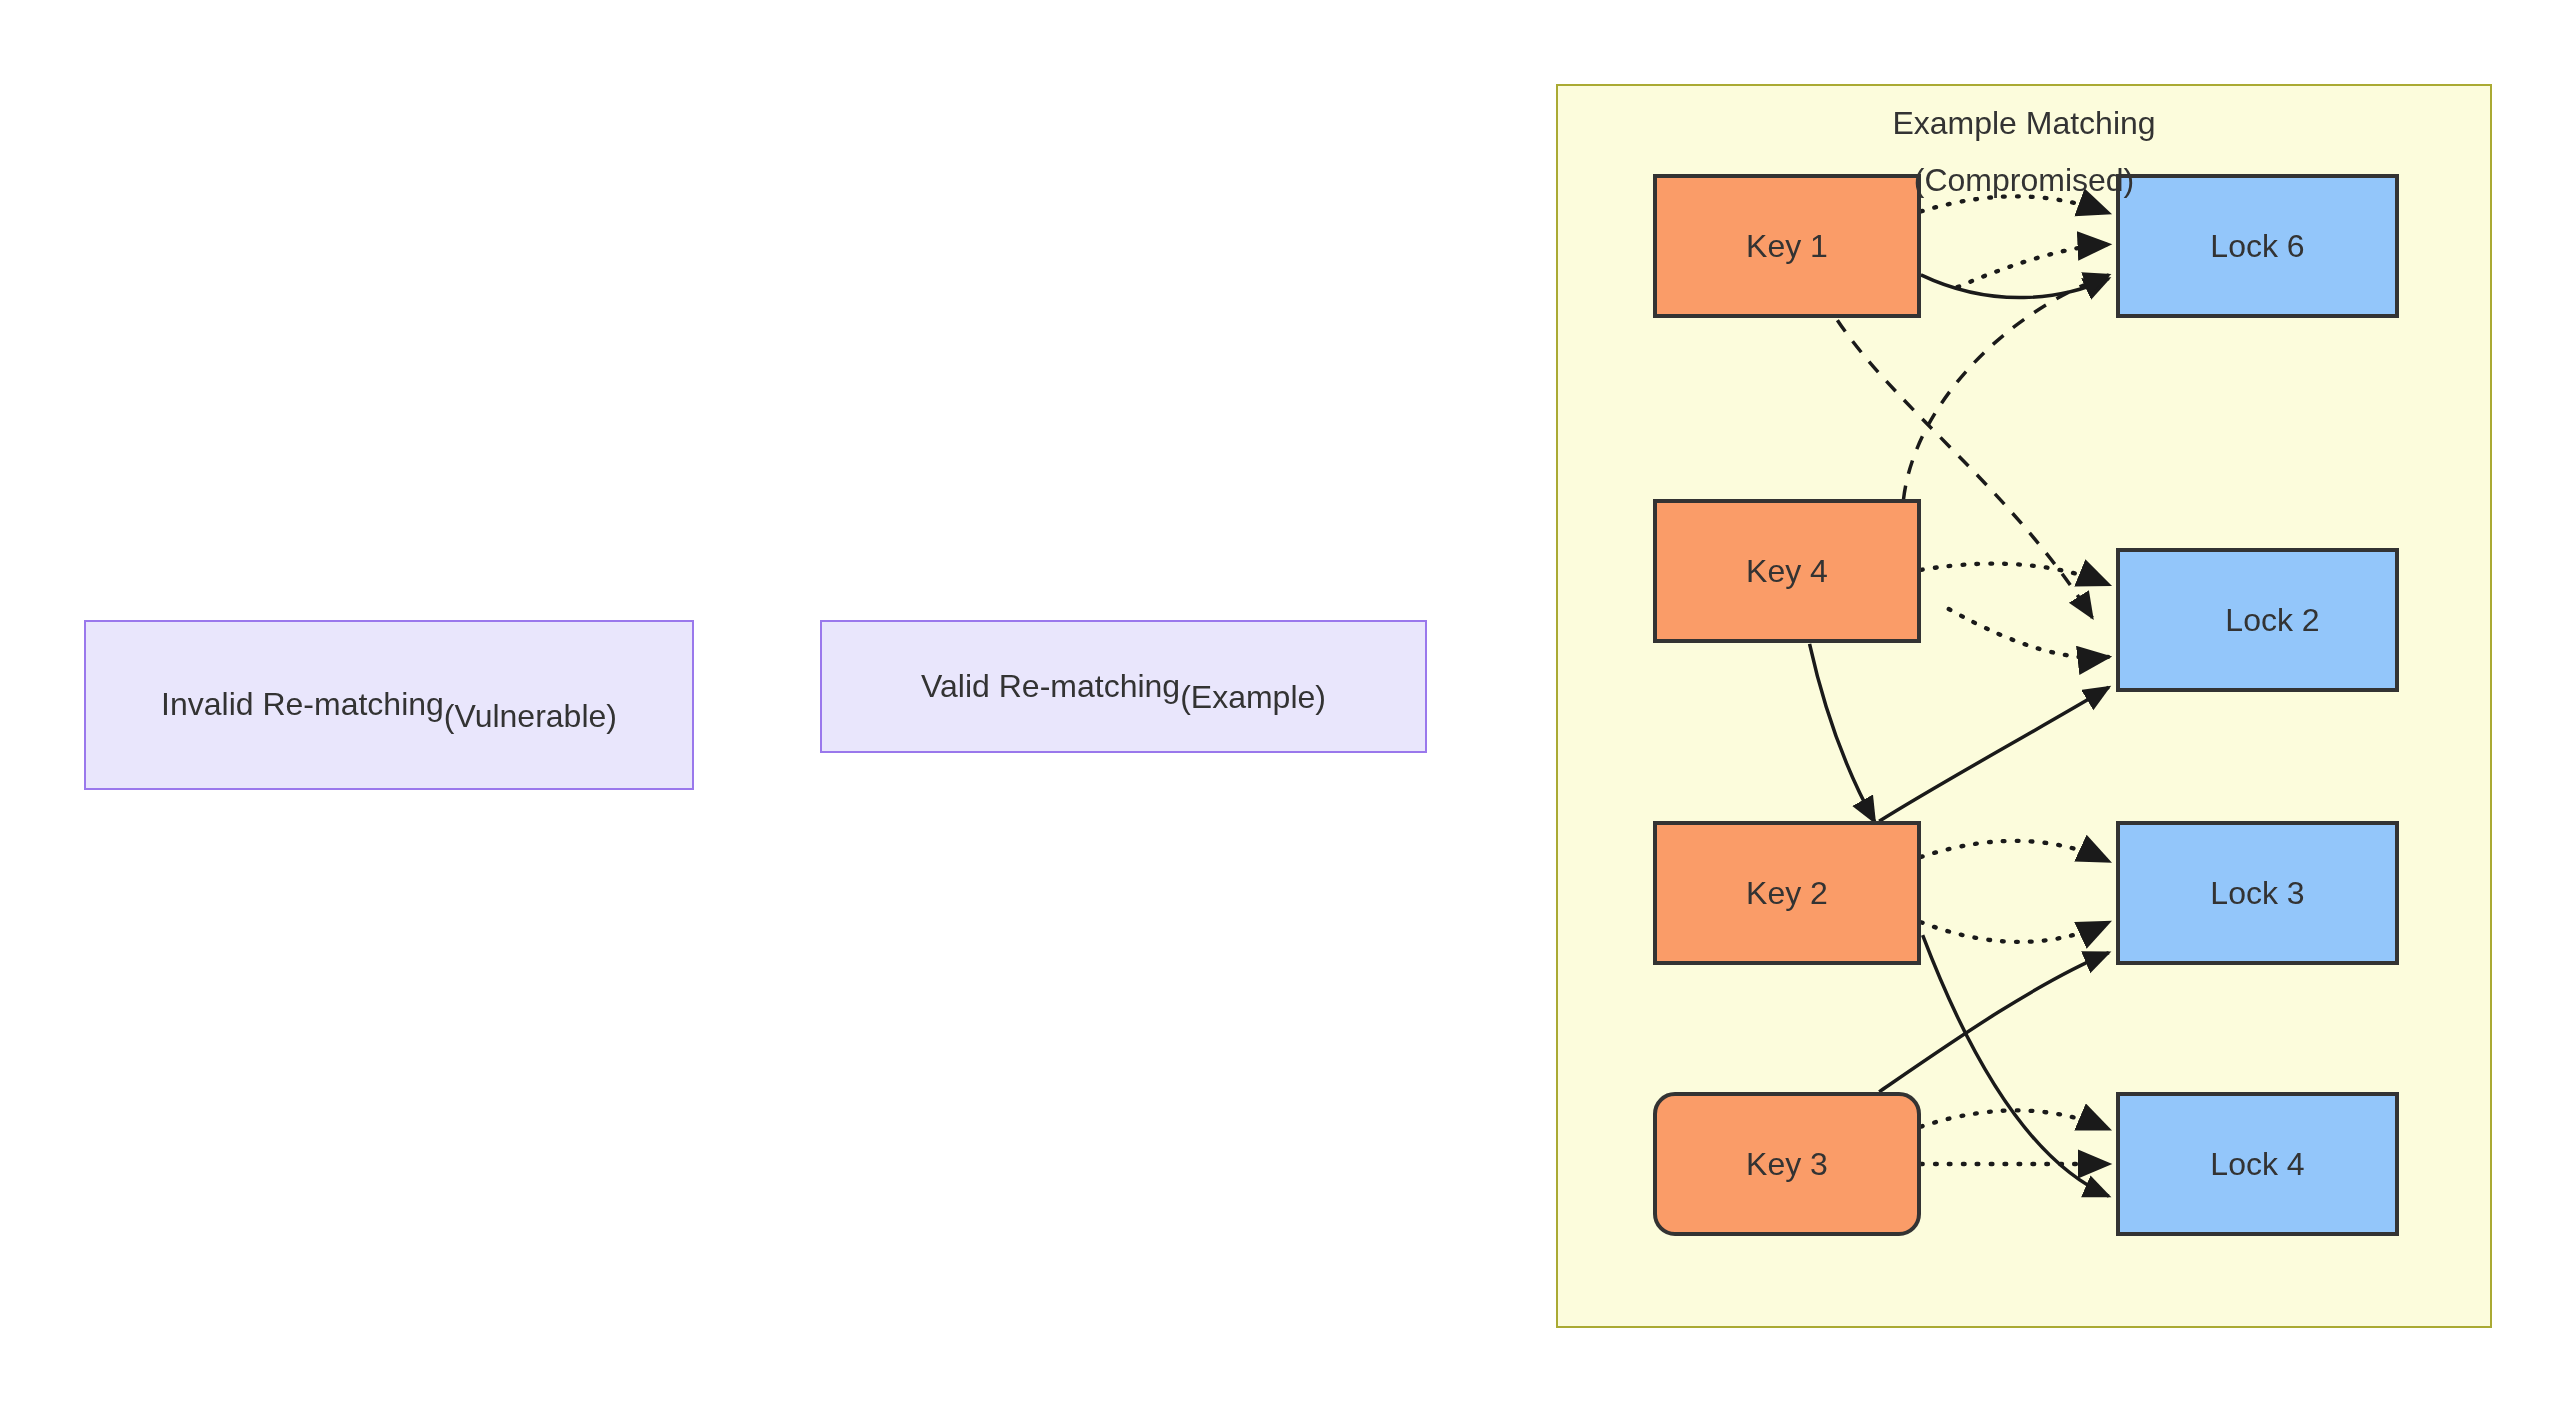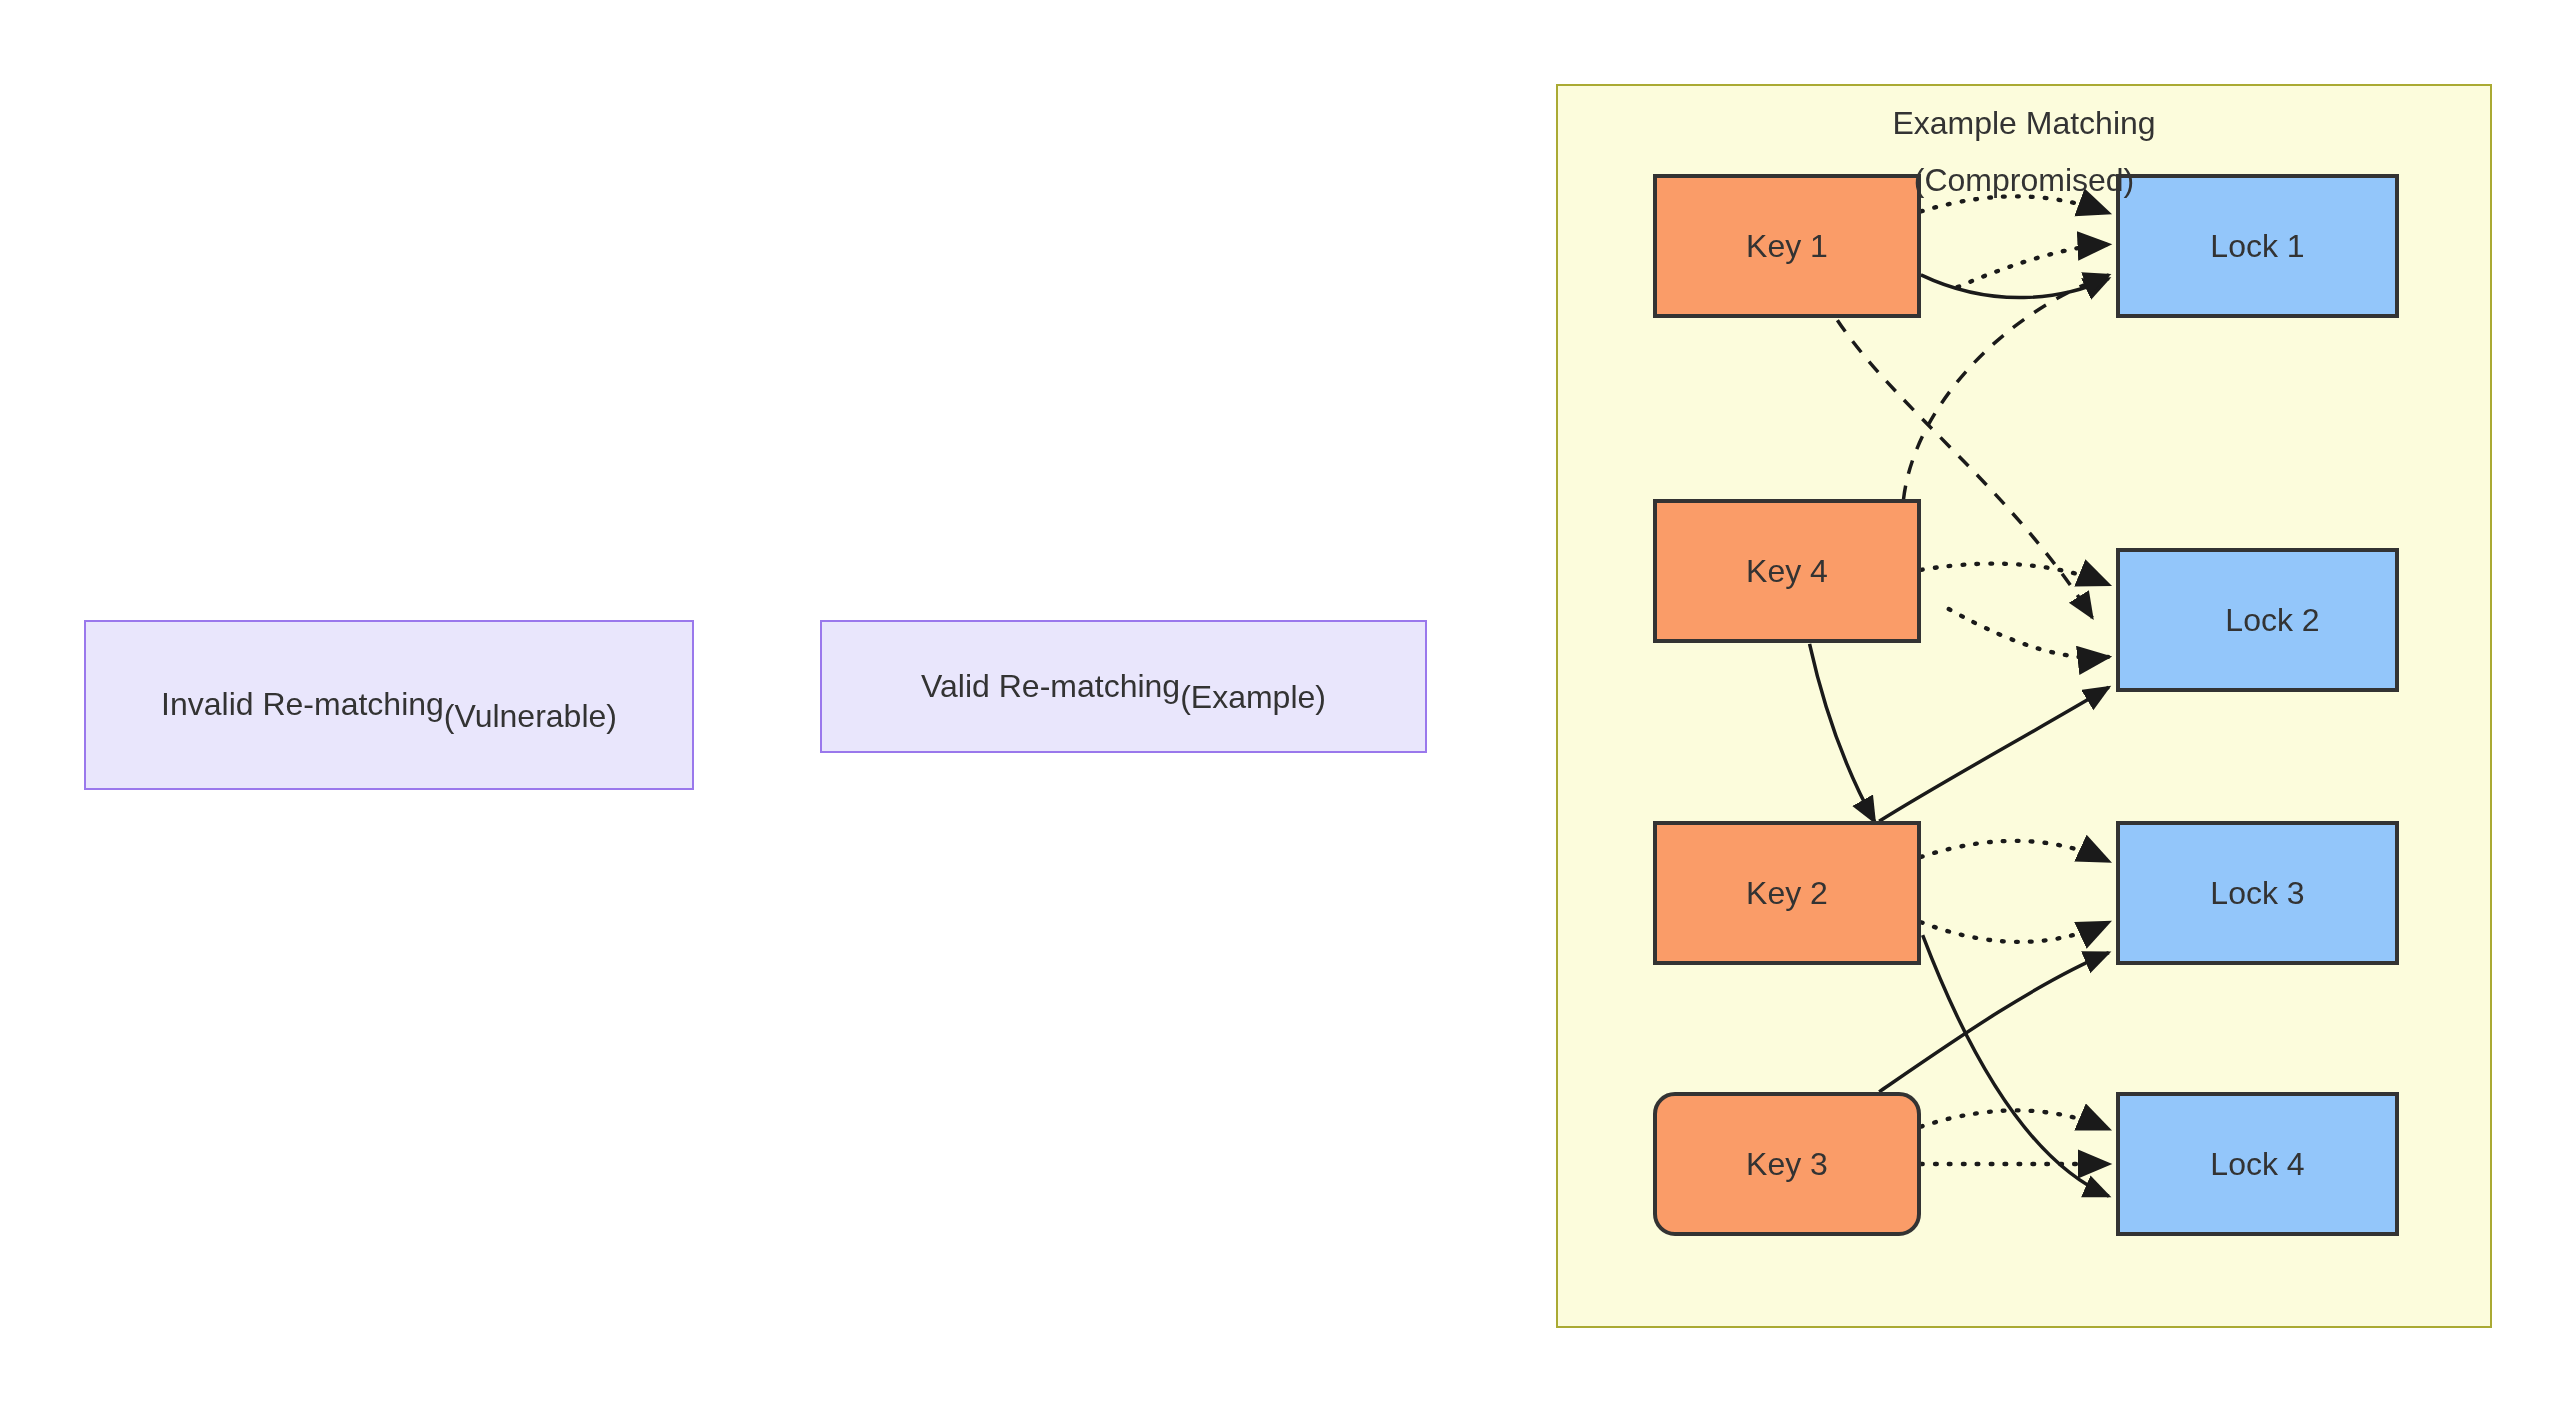--- a/index.html
+++ b/index.html
@@ -115,21 +115,21 @@
     <span>Key 4</span>
   </div>
   <div class="node key" id="node-key2">
     <span>Key 2</span>
   </div>
   <div class="node key" id="node-key3">
     <span>Key 3</span>
   </div>
 
   <div class="node lock" id="node-lock1">
-    <span>Lock 1</span>
+    <span>Lock 6</span>
   </div>
   <div class="node lock" id="node-lock2">
     <span>Lock 2</span>
   </div>
   <div class="node lock" id="node-lock3">
     <span>Lock 3</span>
   </div>
   <div class="node lock" id="node-lock4">
     <span>Lock 4</span>
   </div>

